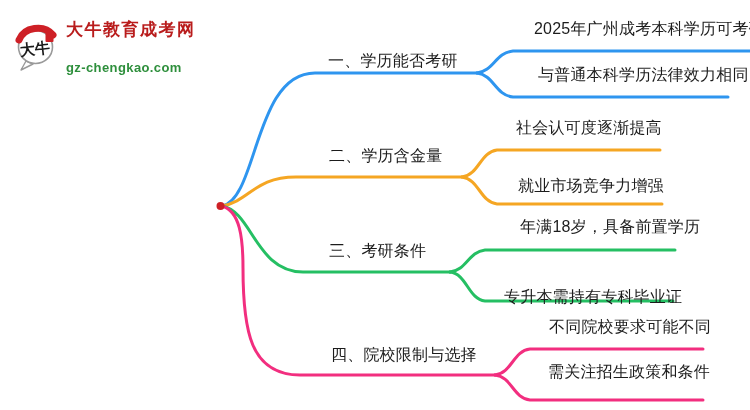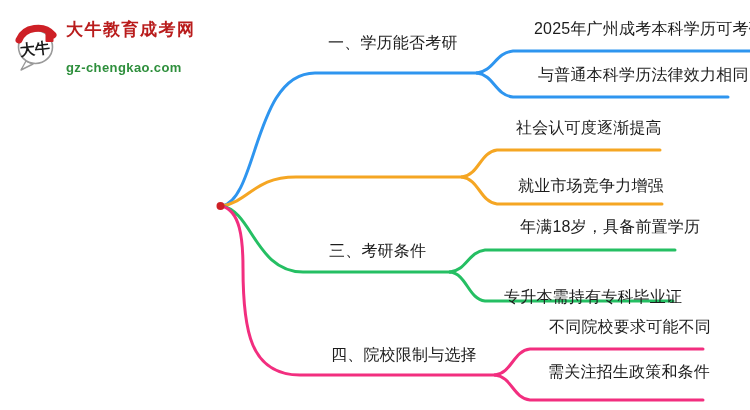--- a/index.html
+++ b/index.html
@@ -65,24 +65,25 @@
       <rect x="32.5" y="9" width="8" height="10" rx="1" stroke="none" fill="#CE2026"></rect>
       <text x="22" y="31" text-anchor="middle" font-size="15" font-weight="bold" fill="#1a1a1a" stroke="none" transform="rotate(-6 22 26)">大牛</text>
     </svg>
     <div id="logo-text">
       <span class="logo-name" style="color:#b91c1c">大牛教育成考网</span>
       <span class="logo-url" style="color:#2E8F3C">gz-chengkao.com</span>
     </div>
   </div>
 
 
-  <div class="node topic-node" style="left:328px;top:33px">一、学历能否考研</div>
+  <div class="node topic-node" style="left:328px;top:51px">一、学历能否考研</div>
   <div class="node leaf-node" style="left:534px;top:19px">2025年广州成考本科学历可考研</div>
   <div class="node leaf-node" style="left:538px;top:65px">与普通本科学历法律效力相同</div>
 
+  <div class="node topic-node" style="left:329px;top:146px">二、学历含金量</div>
   <div class="node leaf-node" style="left:516px;top:118px">社会认可度逐渐提高</div>
   <div class="node leaf-node" style="left:518px;top:176px">就业市场竞争力增强</div>
 
   <div class="node topic-node" style="left:329px;top:241px">三、考研条件</div>
   <div class="node leaf-node" style="left:520px;top:217px">年满18岁，具备前置学历</div>
   <div class="node leaf-node" style="left:504px;top:287px">专升本需持有专科毕业证</div>
 
   <div class="node topic-node" style="left:331px;top:345px">四、院校限制与选择</div>
   <div class="node leaf-node" style="left:549px;top:317px">不同院校要求可能不同</div>
   <div class="node leaf-node" style="left:548px;top:362px">需关注招生政策和条件</div>

